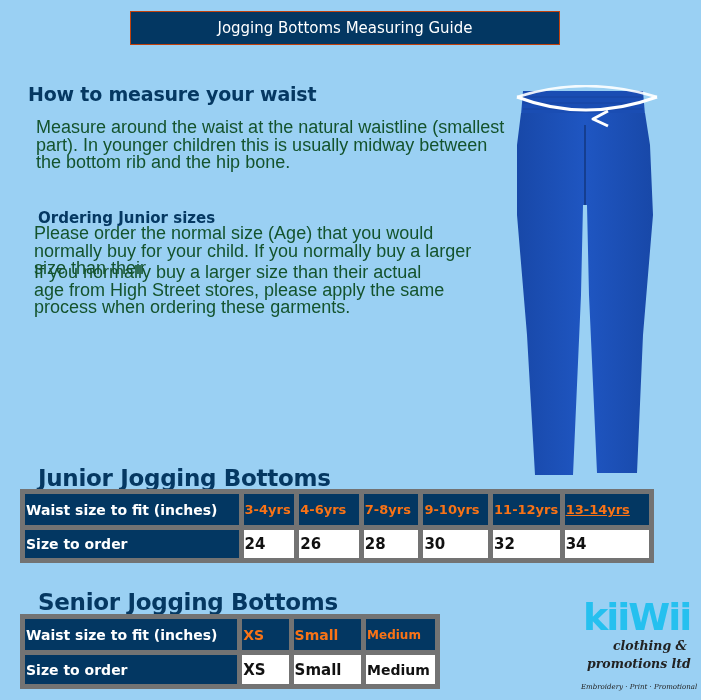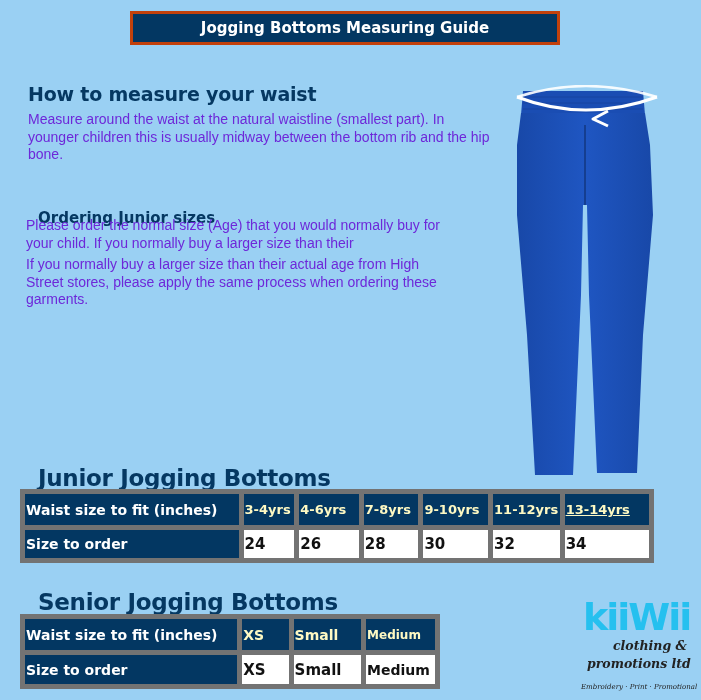--- a/index.html
+++ b/index.html
@@ -2,31 +2,31 @@
 <html><head>
 <meta charset="utf-8">
 <style>
   html, body { margin:0; padding:0; }
   body {
     width:701px; height:700px; background:#9ad0f3; position:relative; overflow:hidden;
     font-family:"Liberation Sans", sans-serif;
   }
   .title-bar {
     position:absolute; left:130px; top:11px; width:430px; height:34px;
-    background:#033762; border:3px solid #c2410c; box-sizing:border-box;
-    color:#fff; font-family:"DejaVu Sans", sans-serif; font-weight:bold;
+    background:#033762; border:1px solid #c2410c; box-sizing:border-box;
+    color:#fff; font-family:"DejaVu Sans", sans-serif; font-weight:normal;
     font-size:15px; display:flex; align-items:center; justify-content:center;
   }
   .h1 {
     position:absolute; left:28px; top:83px; margin:0;
     font-family:"DejaVu Sans", sans-serif; font-weight:bold; font-size:19px; color:#053862;
     letter-spacing:-0.2px;
   }
   .p {
-    position:absolute; left:28px; margin:0; font-size:14px; line-height:17.5px; color:#6d28d9;
+    position:absolute; left:28px; margin:8px; font-size:18px; line-height:17.5px; color:#14532d;
   }
   .h2 {
     position:absolute; left:26px; top:197px; margin:12px;
     font-family:"DejaVu Sans", sans-serif; font-weight:bold; font-size:15px; color:#053862;
   }
   .pants {
     position:absolute; left:505px; top:85px; width:160px; height:395px;
   }
   .section-title {
     position:absolute; left:20px; margin:18px; font-family:"DejaVu Sans", sans-serif;
@@ -34,21 +34,21 @@
   }
   table.size {
     position:absolute; left:20px; border-collapse:collapse;
     font-family:"DejaVu Sans", sans-serif; font-weight:bold;
   }
   table.size td {
     border:5px solid #737373; padding:1px; box-sizing:border-box;
   }
   td.hdr { background:#033762; color:#fff; font-size:14px; }
   td.val { background:#fff; color:#111; font-size:15px; }
-  td.colhead { background:#033762; color:#fef9c3; font-size:13px; }
+  td.colhead { background:#033762; color:#f97316; font-size:13px; }
   .logo {
     position:absolute; left:575px; top:597px; width:126px; height:103px;
   }
   .logo-word {
     position:absolute; left:8px; top:0; font-family:"DejaVu Sans", sans-serif; font-weight:bold;
     font-size:38px; color:#25c0ef; letter-spacing:-2px; line-height:40px;
   }
   .logo-sub {
     position:absolute; font-family:"DejaVu Serif", serif; font-style:italic; font-weight:bold;
     color:#222; font-size:12.5px; line-height:14px;

